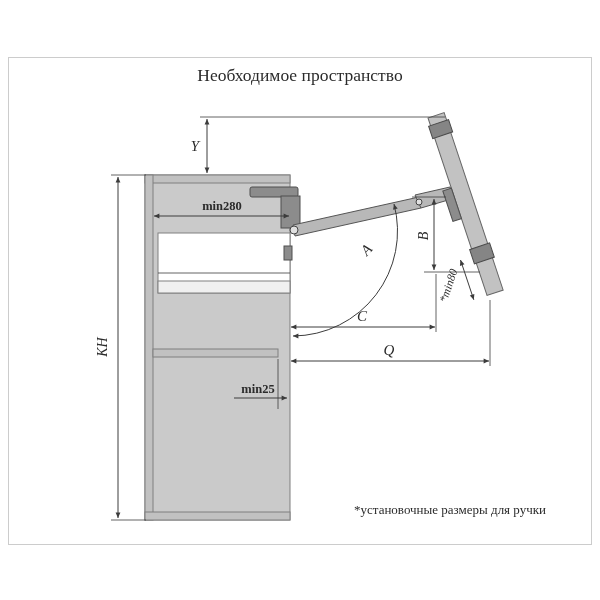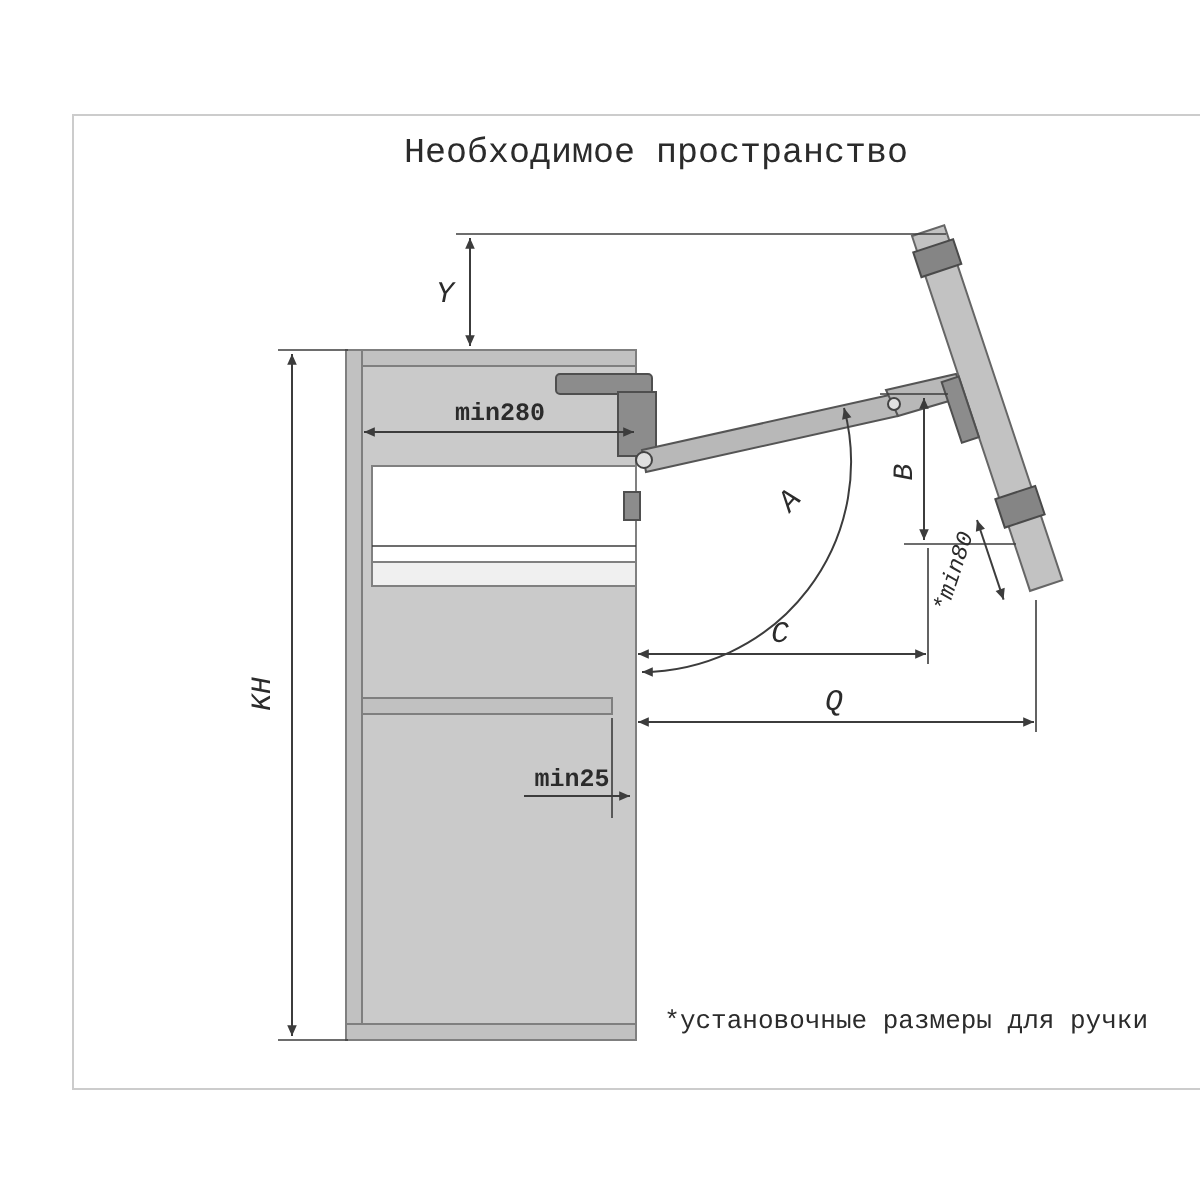--- a/index.html
+++ b/index.html
@@ -1,20 +1,19 @@
 <!DOCTYPE html>
 <html style="--background: #ffffff; --frame-border: #cccccc; --text: #2b2b2b; --dimension-line: #3c3c3c; --outline: #7f7f7f; --cabinet-fill: #cacaca; --panel-fill: #c1c1c1; --door-fill: #c2c2c2; --mechanism-dark: #8c8c8c;"><head>
 <meta charset="utf-8">
 <style>
   html, body { margin: 0; padding: 0; background: var(--background, #fff); }
   .stage {
     width: 568px; height: 600px; position: relative;
-    font-family: Liberation Mono, monospace;
+    font-family: Liberation Serif, serif;
     background: var(--background, #fff);
-    padding-left: 28px;
   }
   svg { display: block; }
   .frame   { fill: none; stroke: var(--frame-border, #ccc); stroke-width: 1; }
   .t-title { font-size: 17.5px; fill: var(--text, #2b2b2b); }
   .t-foot  { font-size: 13px;   fill: var(--text, #2b2b2b); }
   .dim-letter { font-style: italic; font-size: 15px; fill: var(--text, #222); }
   .dim-letter-sm { font-style: italic; font-size: 14px; fill: var(--text, #222); }
   .dim-small  { font-size: 12.5px; font-weight: 600; fill: var(--text, #222); }
   .dim-small-it { font-style: italic; font-size: 11.5px; fill: var(--text, #222); }
   .ext { stroke: var(--dimension-line, #3c3c3c); stroke-width: 0.8; fill: none; }

